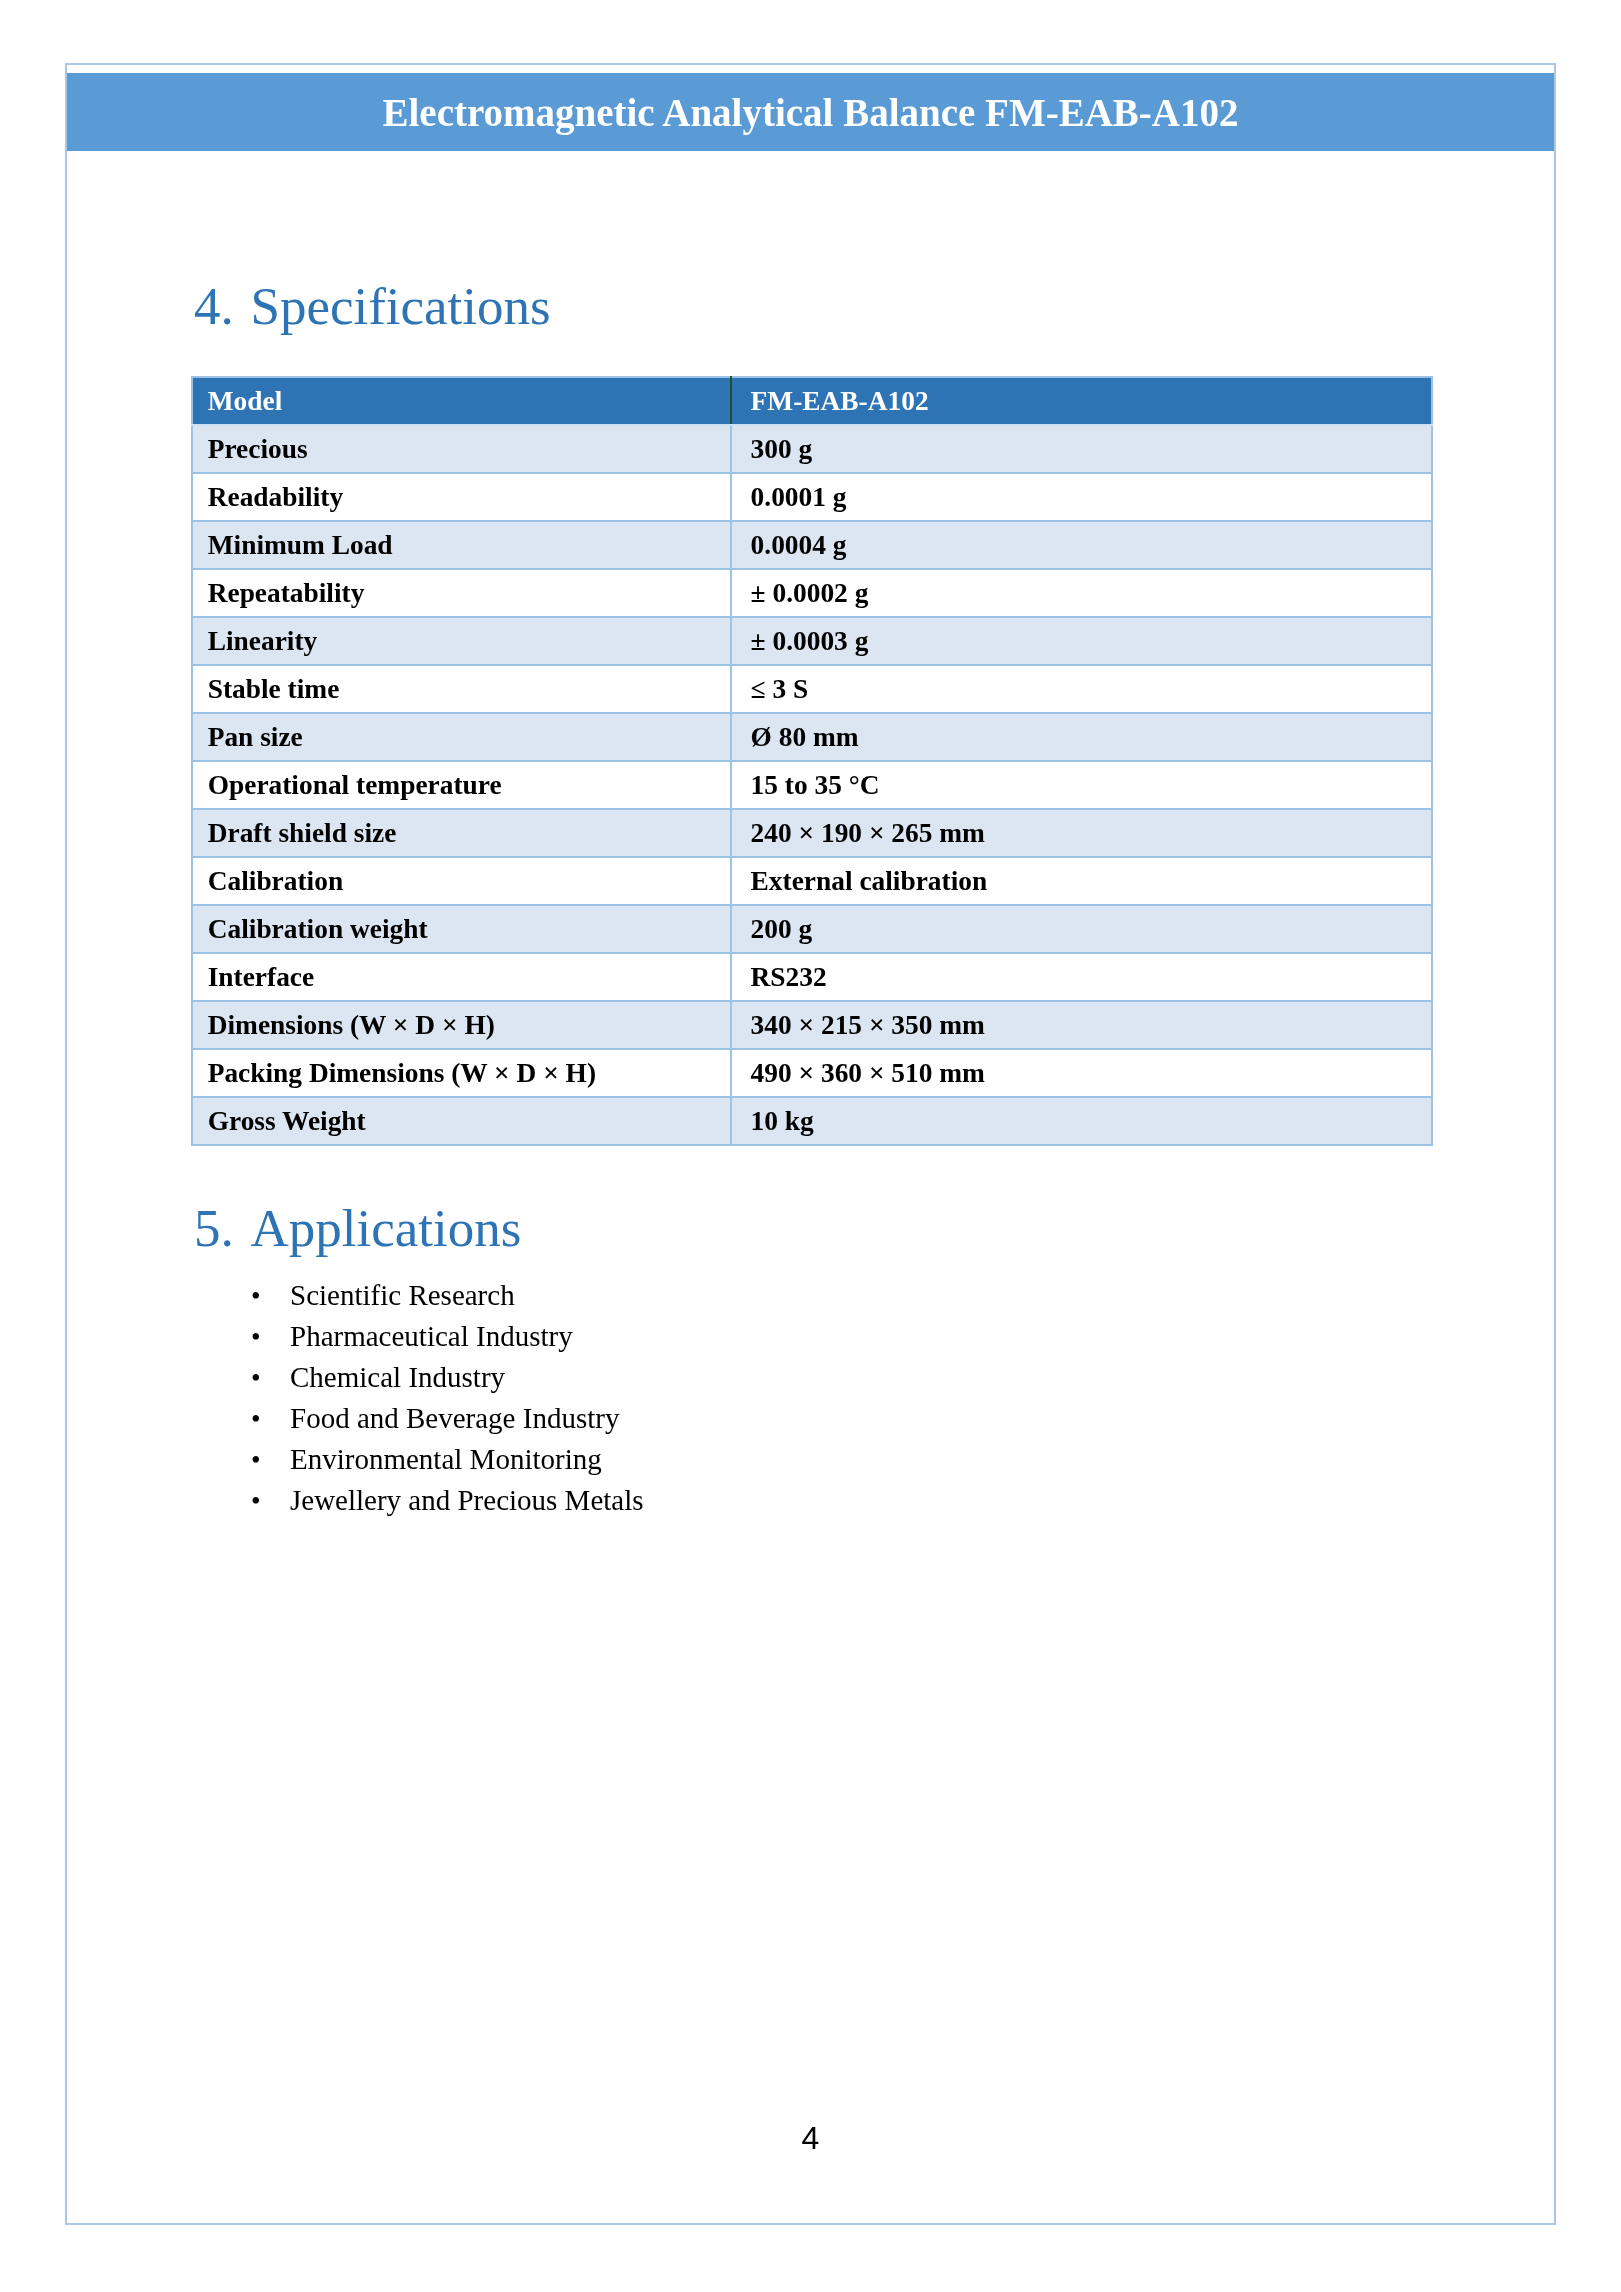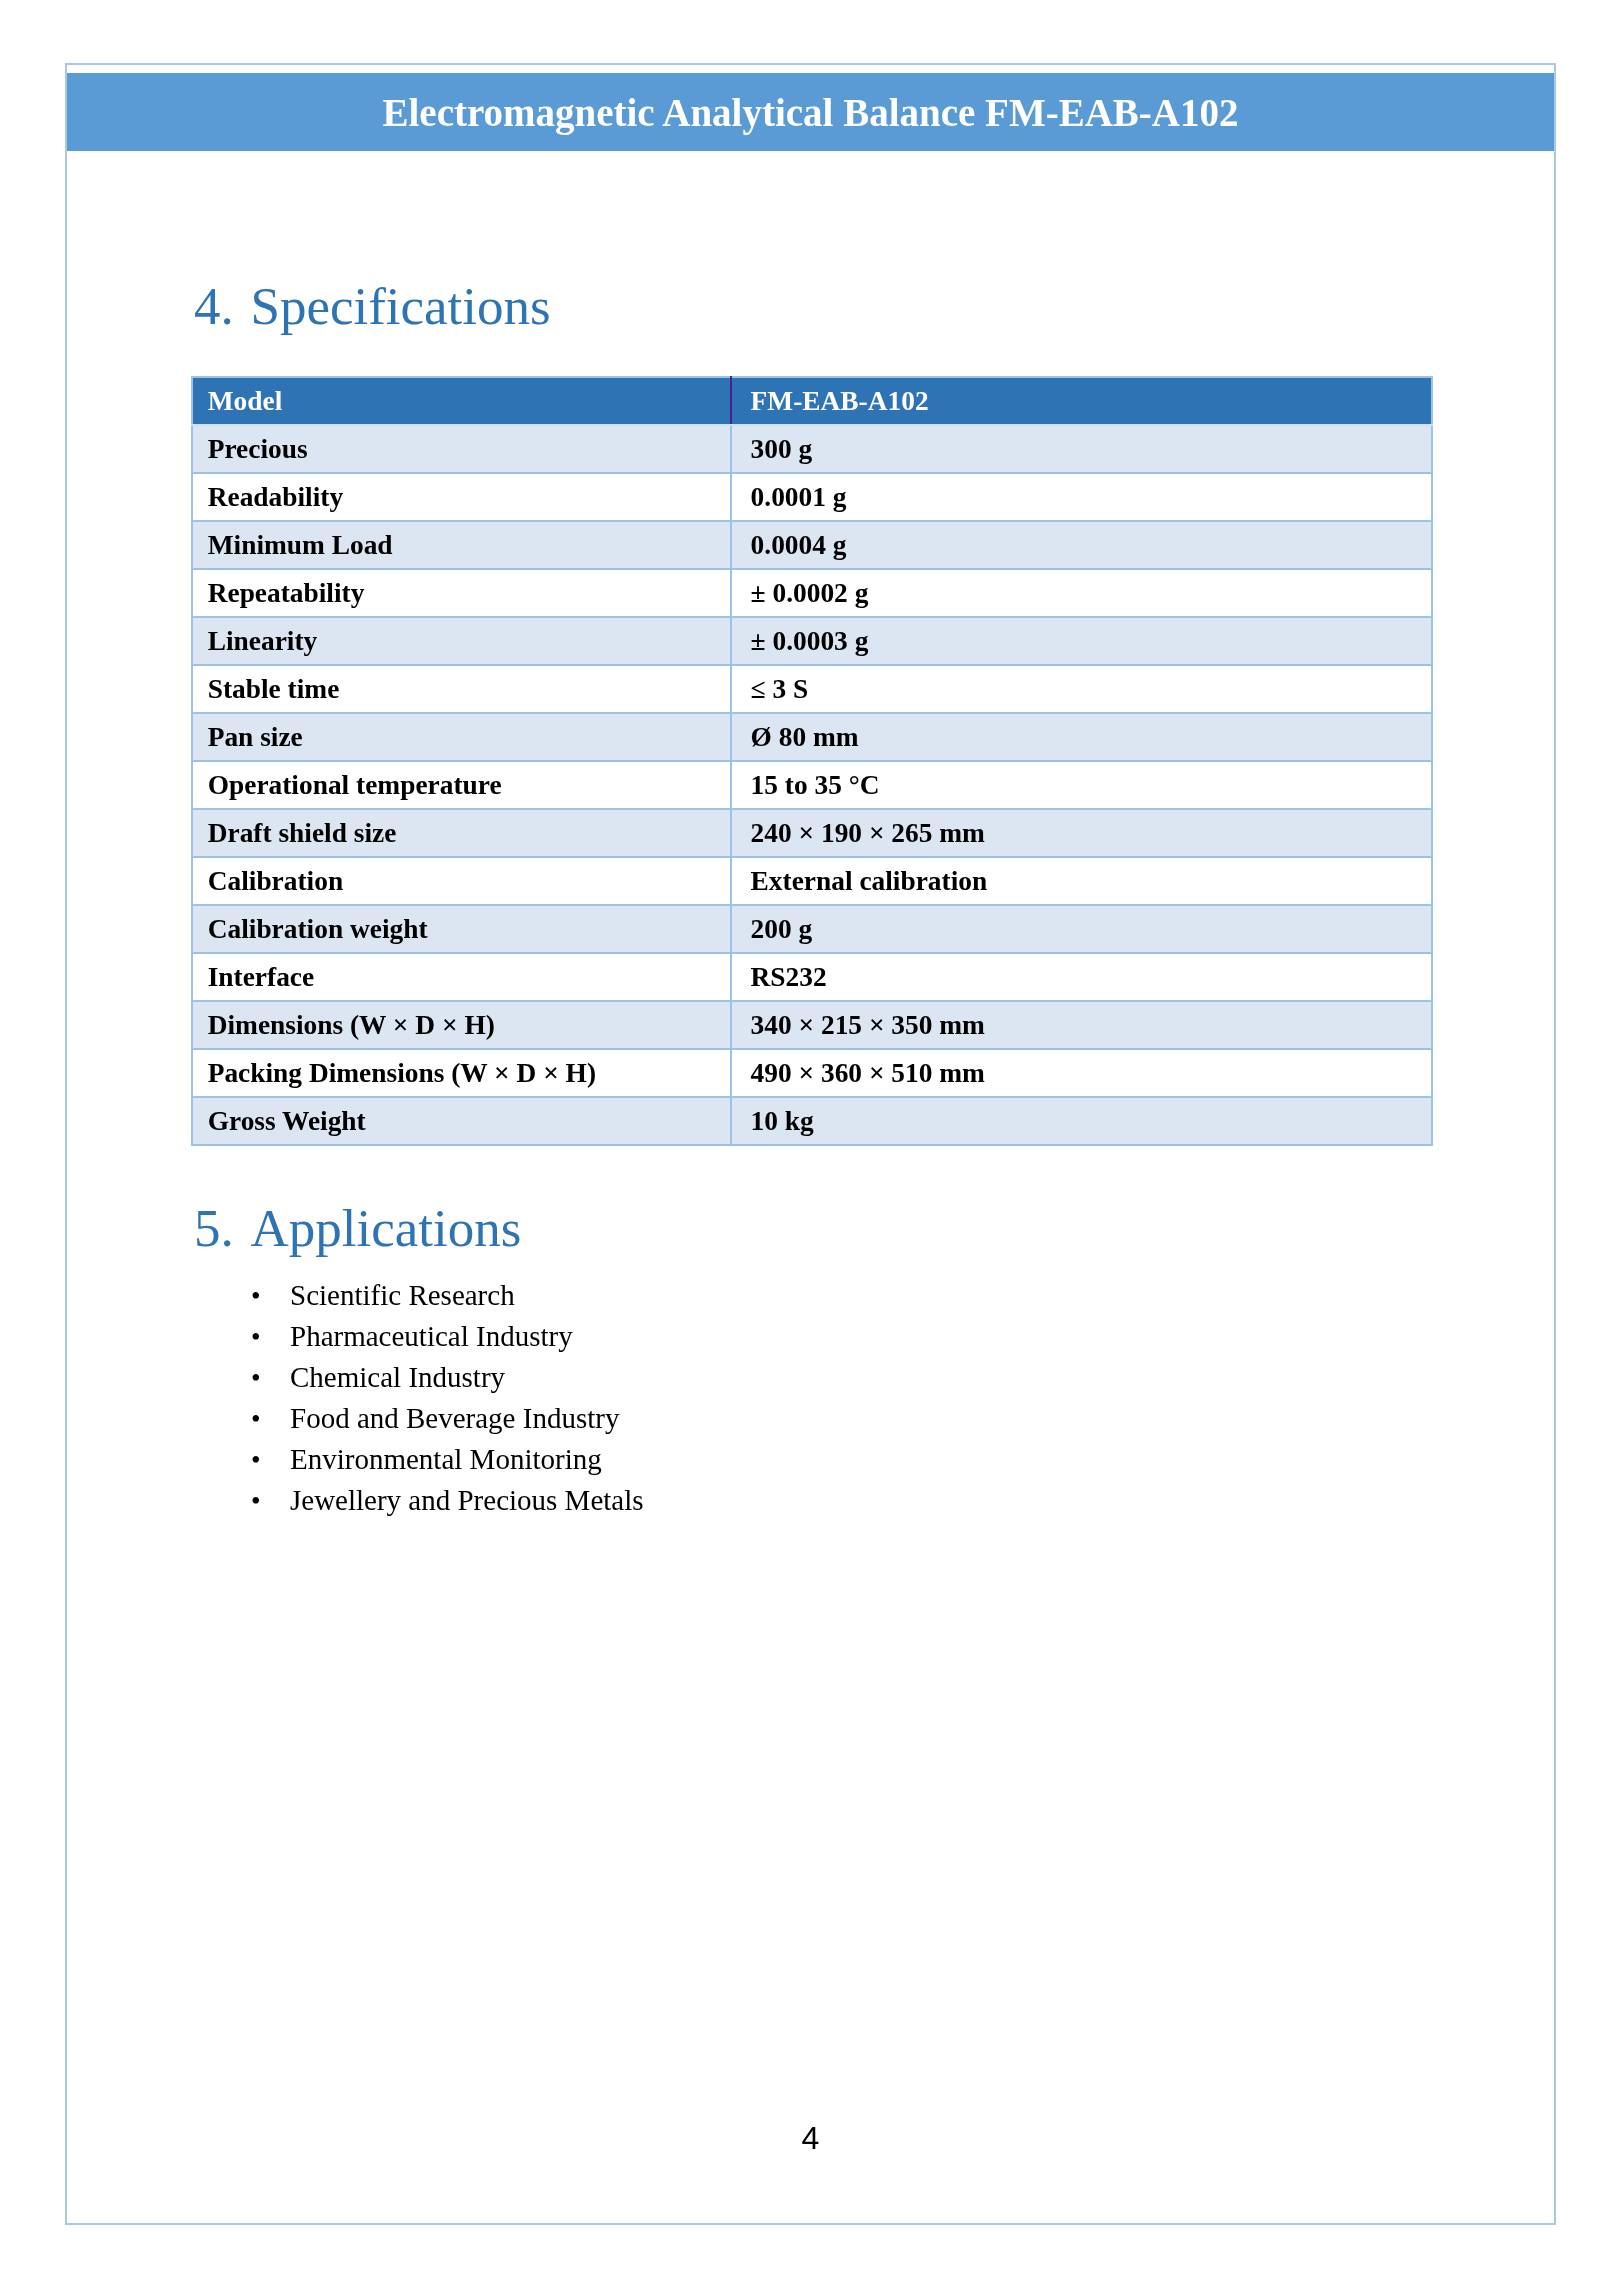--- a/index.html
+++ b/index.html
@@ -47,21 +47,21 @@
     vertical-align:middle;
     text-align:left;
     overflow:hidden;
   }
   table.spec td { border:2px solid #9cc2e5; background:#ffffff;font-weight:bold; }
   table.spec th {
     background:#2e74b5; color:#ffffff; font-weight:bold;
     border:2px solid #9cc2e5;
     border-bottom:2.9px solid #cfe0f2;
   }
-  table.spec th:first-child { border-right:2px solid #4c1d95; }
+  table.spec th:first-child { border-right:2px solid #14532d; }
   table.spec th:first-child, table.spec td:first-child { padding-left:14.7px; }
   table.spec th:last-child,  table.spec td:last-child  { padding-left:18.6px;margin-left:24px; }
   table.spec tbody td:first-child { font-weight:bold; }
   table.spec tbody tr:nth-child(odd) td { background:#dce6f2; }
 
   ul.apps {
     position:absolute; left:184px; top:1210px;
     margin:0; padding:0; list-style:none;
   }
   ul.apps li {

